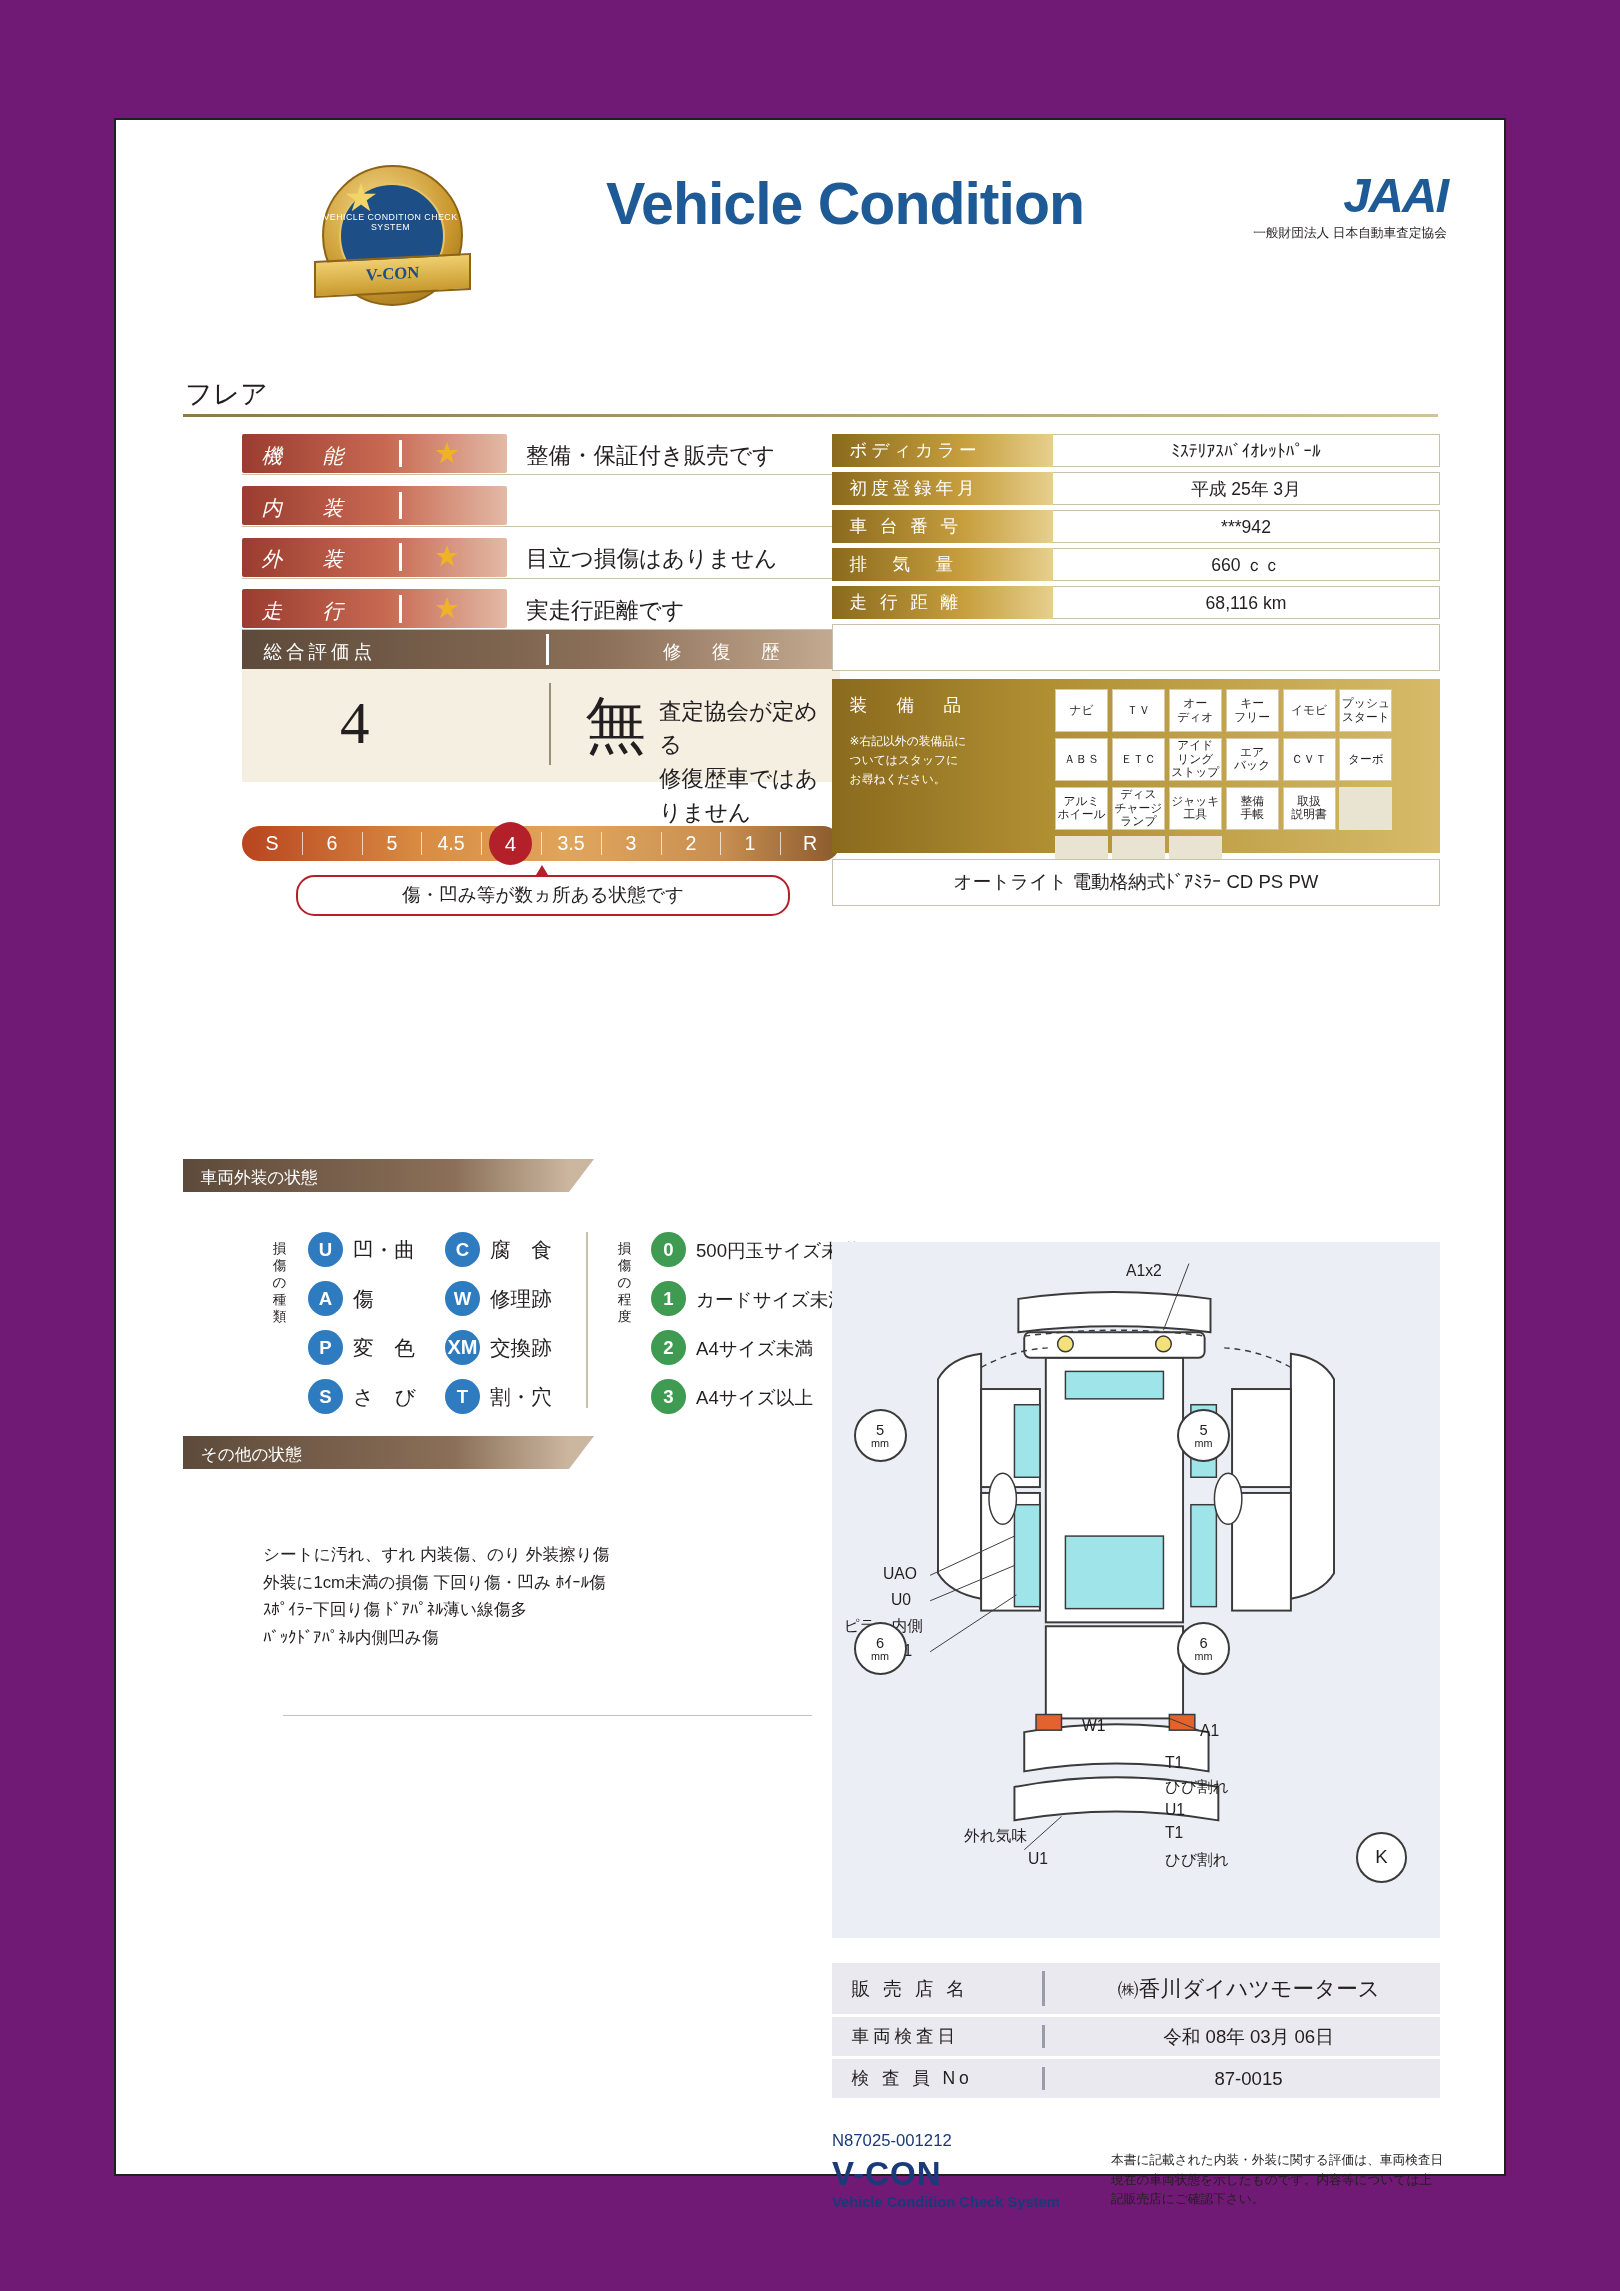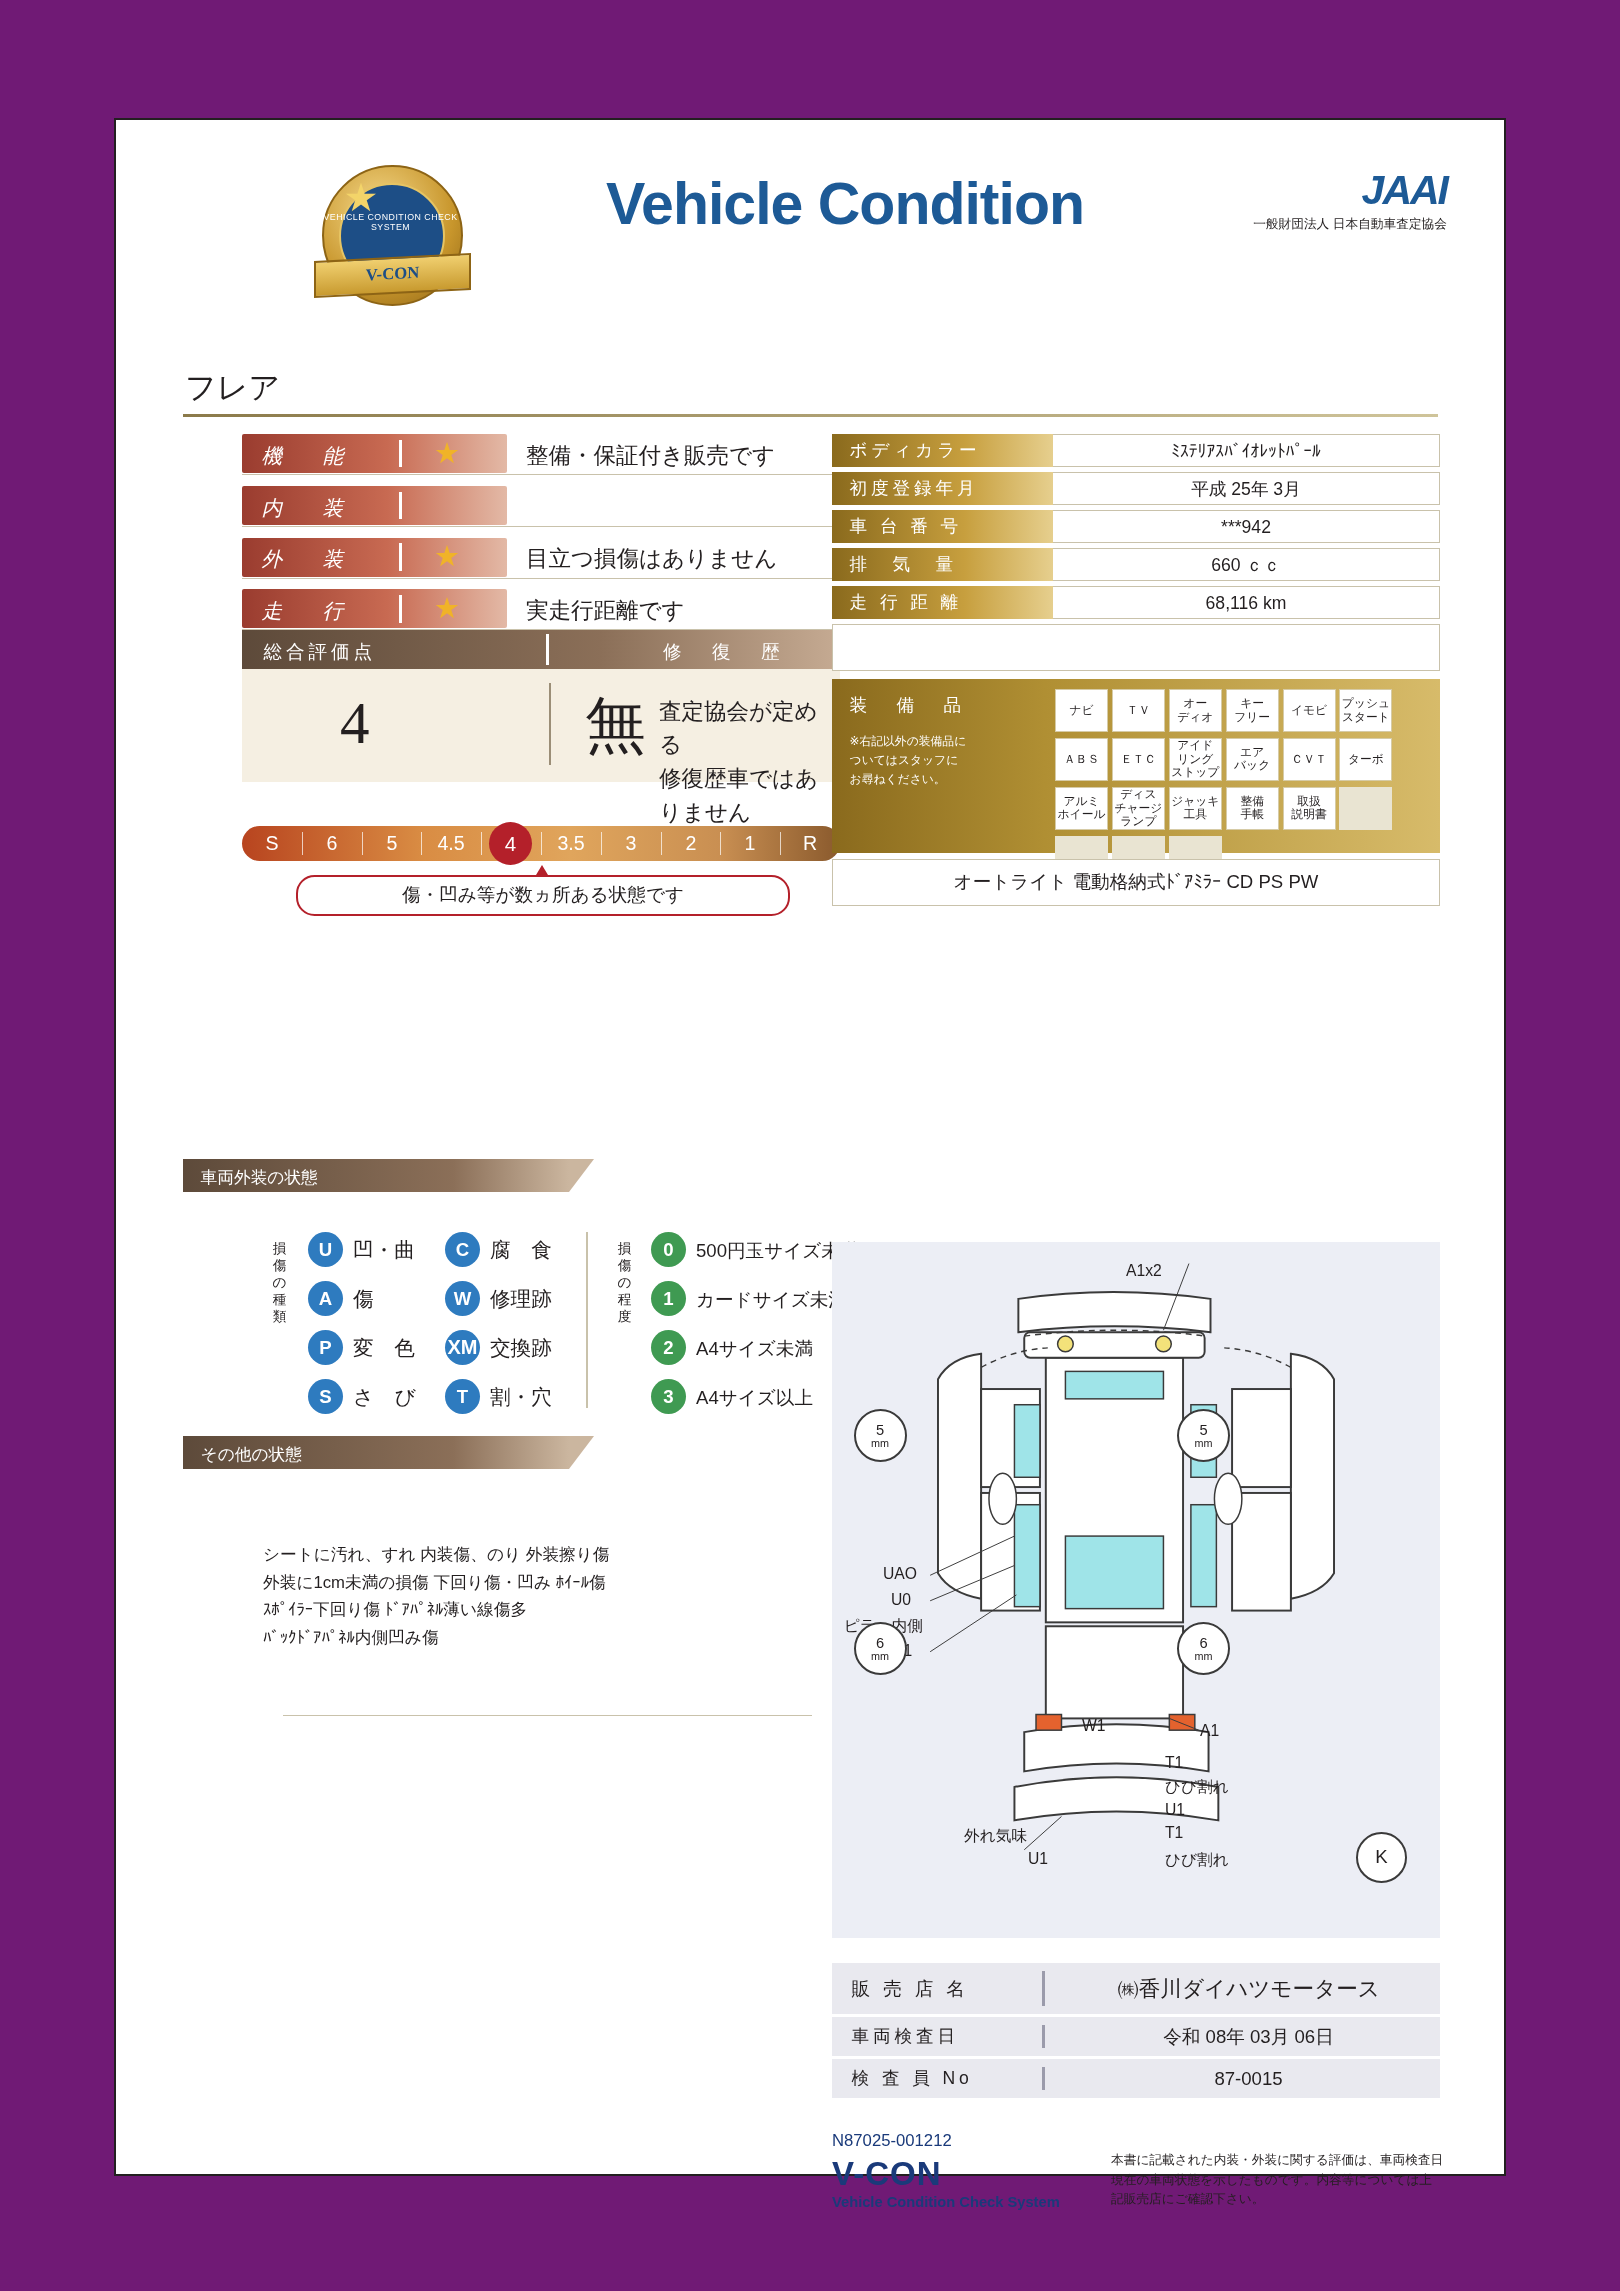--- a/index.html
+++ b/index.html
@@ -13,24 +13,24 @@
   .seal-outer{position:absolute;left:9.8px;top:5.9px;width:137px;height:137px;border-radius:50%;background:radial-gradient(circle at 40% 32%,#f5d98b,#c8962c 60%,#8d6415 100%);border:2.9px solid #8d6415;}
   .seal-inner{position:absolute;left:27.4px;top:23.5px;width:102px;height:102px;border-radius:50%;background:#1d4e86;border:2.9px solid #e6c463;}
   .seal-star{position:absolute;left:51px;top:45px;width:0;height:0;color:#f3d469;font-size:39px;line-height:0;}
   .seal-star:before{content:"★";position:absolute;left:-19.6px;top:-5.9px;}
   .seal-txt{position:absolute;left:0;top:53px;width:157px;text-align:center;color:#fff;font-size:8.8px;letter-spacing:0.5px;}
   .seal-band{position:absolute;left:2px;top:98px;width:153px;height:33px;background:linear-gradient(#f0cf6f,#c89a2f);border:2px solid #8d6415;transform:skewY(-3deg);}
   .seal-band span{display:block;text-align:center;font-size:16.7px;font-weight:bold;color:#1d4e86;line-height:29px;font-family:"Liberation Serif",serif;}
 
   .title{position:absolute;left:490px;top:51px;color:#1d5a96;font-size:59px;font-weight:bold;line-height:1.12;letter-spacing:-1px;}
   .jaai-logo{position:absolute;right:57px;top:47px;text-align:right;}
-  .jaai-logo .mark{font-size:41px;font-weight:bold;color:#1d5a96;font-style:italic;letter-spacing:-2px;}
+  .jaai-logo .mark{font-size:49px;font-weight:bold;color:#1d5a96;font-style:italic;letter-spacing:-2px;}
   .jaai-logo .sub{font-size:12.7px;color:#231f20;margin-top:2px;}
 
-  .carname{position:absolute;left:69px;top:247px;font-size:31px;color:#231f20;}
+  .carname{position:absolute;left:69px;top:256px;font-size:27px;color:#231f20;}
   .hr-top{position:absolute;left:67px;top:294px;width:1255px;height:2.9px;background:linear-gradient(90deg,#8b7a4a,#cfc49a);}
 
   
   .lcol{position:absolute;left:67px;top:314px;width:608px;}
   .rate-row{position:relative;height:43px;margin-bottom:8.8px;}
   .rate-tag{position:absolute;left:59px;top:0;width:265px;height:39px;background:linear-gradient(90deg,#9a3c2f,#c86a52 55%,#e3b9a6);border-radius:2px;}
   .rate-tag .nm{position:absolute;left:19.6px;top:7.8px;color:#fff;font-size:20.6px;letter-spacing:9.8px;font-style:italic;}
   .rate-tag .bar{position:absolute;left:157px;top:5.9px;width:2.9px;height:27.4px;background:#fff;}
   .rate-star{position:absolute;left:192px;top:3.9px;font-size:29px;color:#f0b328;line-height:31px;}
   .rate-line{position:absolute;left:59px;top:40px;width:598px;height:1px;background:#c9c2ab;}

